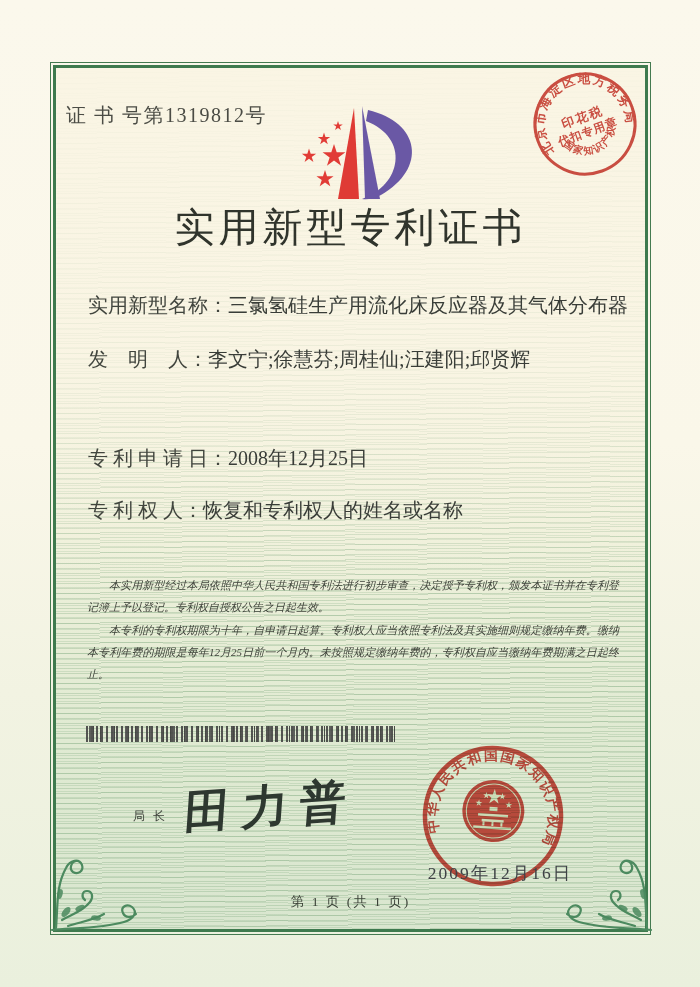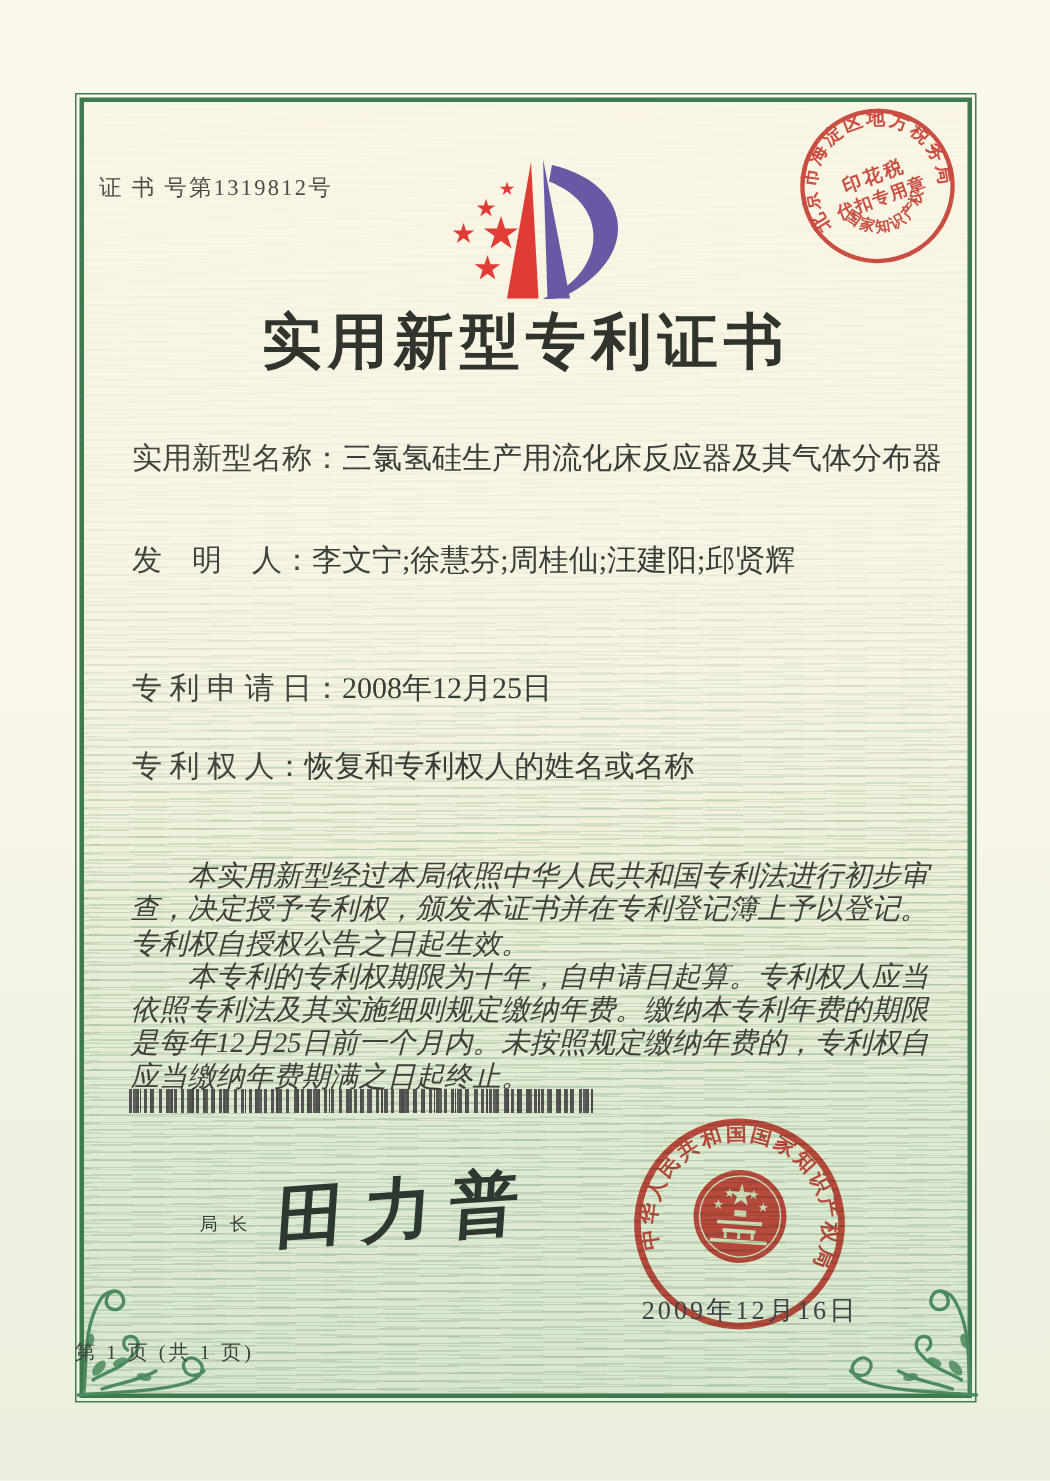--- a/index.html
+++ b/index.html
@@ -33,34 +33,34 @@
     position:absolute;inset:5px;
     background:
       repeating-linear-gradient(179.3deg, rgba(116,163,118,0.30) 0 1px, transparent 1px 5px),
       repeating-linear-gradient(180.9deg, rgba(116,163,118,0.22) 0 1px, transparent 1px 6px);
   }
   .bg-fade{
     position:absolute;inset:5px;
     background:linear-gradient(180deg, rgba(250,245,228,0.96) 0%, rgba(250,245,228,0.75) 35%, rgba(250,245,228,0.0) 62%);
   }
   .cert-no{
-    position:absolute;left:66px;top:116px;
-    font-size:15px;letter-spacing:1.5px;color:#4b4c45;
+    position:absolute;left:66px;top:102px;
+    font-size:20px;letter-spacing:1.5px;color:#4b4c45;
   }
   .title{
     position:absolute;left:50px;top:200px;width:601px;
-    text-align:center;font-size:40px;font-weight:700;
+    text-align:center;font-size:40px;font-weight:400;
     letter-spacing:4px;color:#30342c;
   }
   .frow{position:absolute;left:88px;width:530px;font-size:20px;color:#3e423c;white-space:nowrap;}
   .flabel{color:#41453e;}
   .fvalue{color:#393d38;}
   .body-text{
     position:absolute;left:87px;top:574px;width:532px;
-    font-size:19px;line-height:22.3px;color:#3d4139;
+    font-size:11px;line-height:22.3px;color:#3d4139;
     text-align:justify;font-style:italic;
   }
   .body-text p{margin:0;text-indent:2em;}
   .barcode{
     position:absolute;left:86px;top:726px;width:310px;height:16px;
     background:
       repeating-linear-gradient(90deg,#3c3c3c 0 2px,transparent 2px 5px),
       repeating-linear-gradient(90deg,#2f2f2f 0 1px,transparent 1px 7px),
       repeating-linear-gradient(90deg,transparent 0 3px,#474747 3px 5px,transparent 5px 12px);
     opacity:.85;
@@ -73,21 +73,21 @@
     position:absolute;left:184px;top:776px;
     font-size:46px;letter-spacing:12px;color:#2e3830;font-weight:600;
     transform:rotate(-4deg) skewX(-8deg);
   }
   .seal-date{
     position:absolute;left:418px;top:861px;width:164px;
     text-align:center;font-size:17.5px;letter-spacing:2px;color:#3f4246;
   }
   .page-footer{
     position:absolute;left:50px;top:893px;width:601px;
-    text-align:left;font-size:13.5px;letter-spacing:2px;color:#3c4339;
+    text-align:center;font-size:13.5px;letter-spacing:2px;color:#3c4339;
   }
   .logo-svg{position:absolute;left:280px;top:96px;}
   .stamp-svg{position:absolute;left:525px;top:64px;mix-blend-mode:multiply;opacity:.88;transform:rotate(-20deg);}
   .seal-svg{position:absolute;left:398px;top:721px;mix-blend-mode:multiply;opacity:.9;transform:rotate(4deg);}
   .flourish{position:absolute;}
   .flourish-left{left:46px;top:842px;}
   .flourish-right{left:545px;top:842px;transform:scaleX(-1);}
 </style>
 </head>
 <body>
@@ -165,21 +165,21 @@
     </text>
     <text x="60" y="57" text-anchor="middle" font-size="12.5" letter-spacing="2" fill="#c8392f" font-weight="600">印花税</text>
     <text x="60" y="72" text-anchor="middle" font-size="11.5" letter-spacing="1" fill="#c8392f" font-weight="600">代扣专用章</text>
   </svg>
 
   <div class="title">实用新型专利证书</div>
 
   <div class="frow" style="top:292px">
     <span class="flabel">实用新型名称：</span><span class="fvalue">三氯氢硅生产用流化床反应器及其气体分布器</span>
   </div>
-  <div class="frow" style="top:360px">
+  <div class="frow" style="top:346px">
     <span class="flabel">发　明　人：</span><span class="fvalue">李文宁;徐慧芬;周桂仙;汪建阳;邱贤辉</span>
   </div>
   <div class="frow" style="top:445px">
     <span class="flabel">专 利 申 请 日：</span><span class="fvalue">2008年12月25日</span>
   </div>
   <div class="frow" style="top:497px">
     <span class="flabel">专 利 权 人：</span><span class="fvalue">恢复和专利权人的姓名或名称</span>
   </div>
 
   <div class="body-text">

